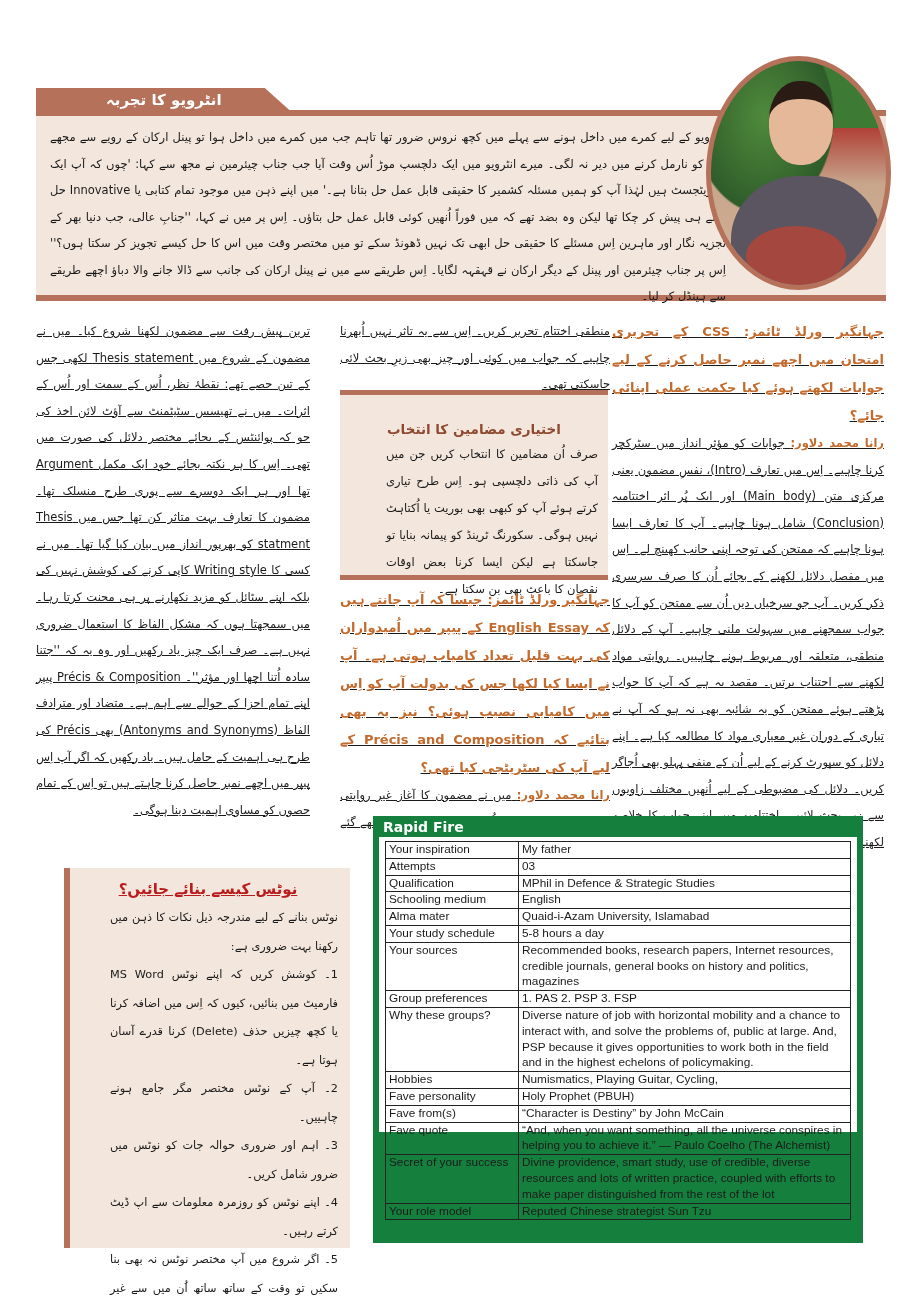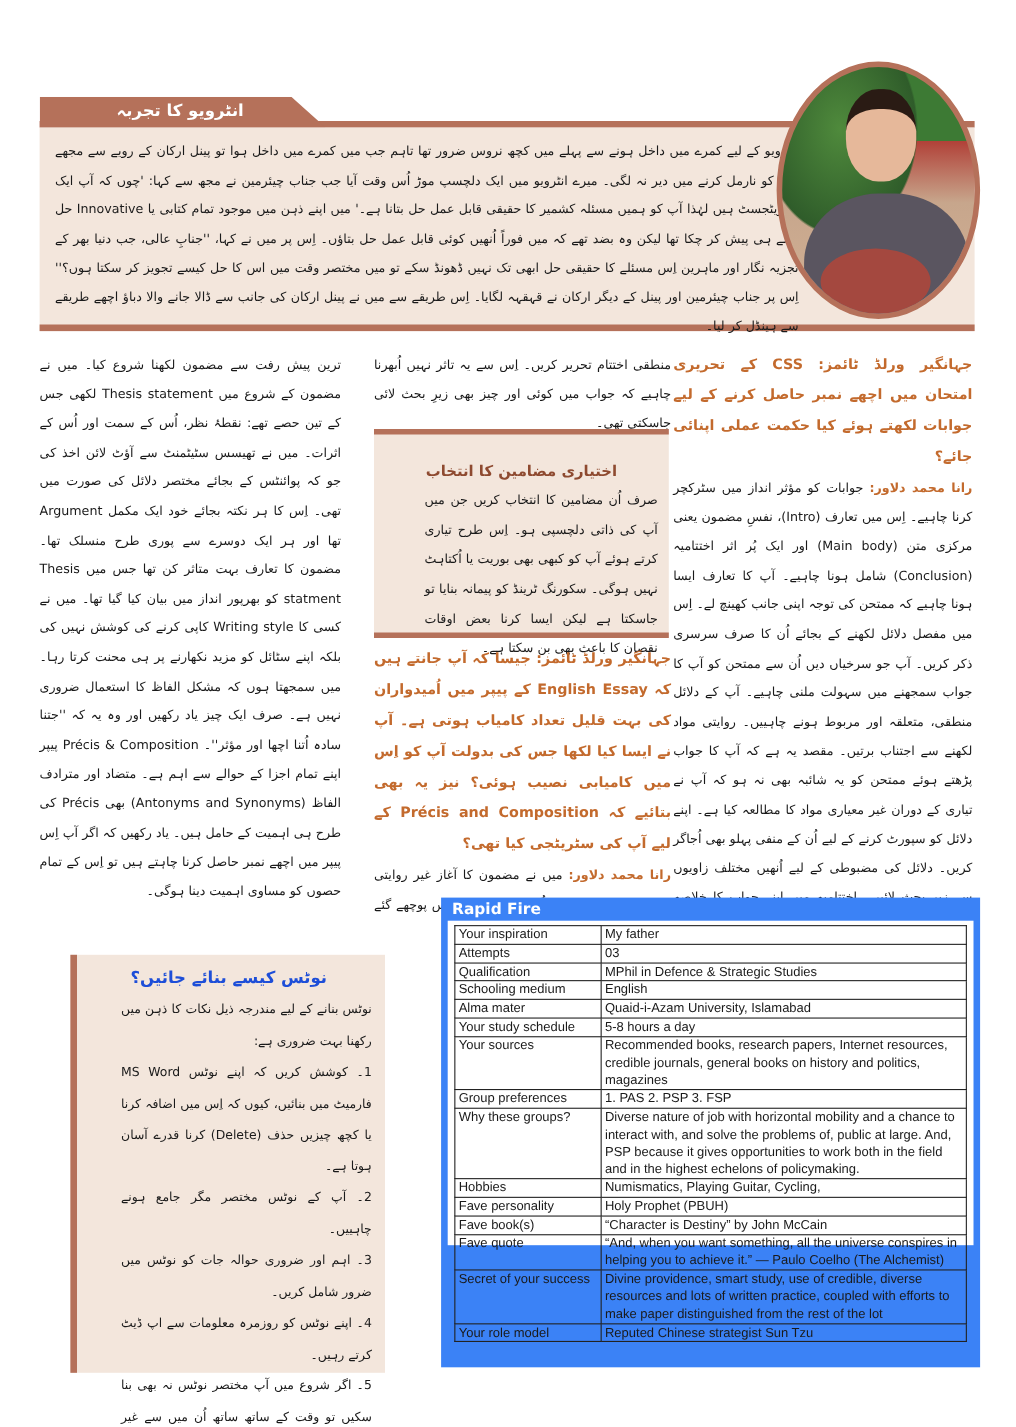--- a/index.html
+++ b/index.html
@@ -15,37 +15,37 @@
   .intro-text{position:absolute;left:14px;top:8px;width:676px;font-size:11.5px;line-height:26.5px;}
 
   .photo{position:absolute;left:706px;top:56px;width:185px;height:234px;border-radius:50%;border:5px solid #b5715a;overflow:hidden;
     background:radial-gradient(ellipse at 30% 25%,#4f8a3c 0%,#2f5c2a 40%,transparent 41%),
                linear-gradient(180deg,#3d7a34 0%,#3d7a34 30%,#b14138 30%,#c7a68c 55%,#d2b195 100%);}
   .photo .head{position:absolute;left:58px;top:20px;width:64px;height:84px;border-radius:46%;background:#e6b89a;border-top:18px solid #2a1b14;}
   .photo .shirt{position:absolute;left:20px;top:115px;width:150px;height:140px;border-radius:45% 45% 0 0;background:#5a5560;}
   .photo .logo{position:absolute;left:35px;top:165px;width:100px;height:60px;border-radius:50%;background:#b1473a;opacity:.85;}
 
   
-  .col{position:absolute;font-size:11.5px;line-height:26.6px;}
+  .col{position:absolute;font-size:11.5px;line-height:26.6px;text-decoration:underline;}
   .col-right{left:612px;top:318px;width:272px;}
   .col-mid{left:340px;top:318px;width:270px;}
   .col-left{left:36px;top:318px;width:274px;}
   .q{color:#c36a2d;font-weight:bold;font-size:13px;line-height:28px;}
   .ans-name{color:#c36a2d;font-weight:bold;}
 
   .box{background:#f3e6dc;border-top:5px solid #b5715a;border-bottom:5px solid #b5715a;padding:6px 10px;}
   .box h3{text-align:center;color:#8e4a30;font-size:13.5px;margin:20px 0 4px;font-weight:bold;direction:rtl;}
   .mid-box{position:absolute;left:340px;top:390px;width:268px;height:190px;}
   .mid-q{position:absolute;left:340px;top:586px;width:270px;}
   .notes-box{position:absolute;left:64px;top:868px;width:286px;height:380px;background:#f3e6dc;border-left:6px solid #b5715a;padding:10px 12px 8px 8px;}
-  .notes-box h3{text-align:center;color:#1d4ed8;font-size:15px;margin:2px 0 6px;direction:rtl;}
+  .notes-box h3{text-align:center;color:#b91c1c;font-size:15px;margin:2px 0 6px;direction:rtl;text-decoration:underline;}
   .notes-box p{font-size:11.3px;line-height:28.5px;margin-left:32px;}
 
   
-  .rapid{position:absolute;left:373px;top:816px;width:490px;height:427px;background:#3b82f6;padding:0 6px 6px 6px;margin-left:28px;}
+  .rapid{position:absolute;left:373px;top:816px;width:490px;height:427px;background:#15803d;padding:0 6px 6px 6px;}
   .rapid-title{color:#fff;font-size:14px;font-weight:bold;height:21px;line-height:22px;padding-left:4px;font-family:"DejaVu Sans",sans-serif;}
   .rapid-inner{background:#fff;padding:4px 6px 4px 6px;height:295px;}
   table{border-collapse:collapse;width:100%;font-family:"Liberation Sans",sans-serif;font-size:11.8px;}
   td{border:1px solid #222;vertical-align:top;padding:0 3px;line-height:15.8px;}
   td.k{width:133px;}
 </style>
 </head>
 <body>
 
 <div class="hdr-band">
@@ -142,21 +142,21 @@
           </tr>
         <tr>
             <td class="k">Hobbies</td>
             <td>Numismatics, Playing Guitar, Cycling,</td>
           </tr>
         <tr>
             <td class="k">Fave personality</td>
             <td>Holy Prophet (PBUH)</td>
           </tr>
         <tr>
-            <td class="k">Fave book(s)</td>
+            <td class="k">Fave from(s)</td>
             <td>“Character is Destiny” by John McCain</td>
           </tr>
         <tr>
             <td class="k">Fave quote</td>
             <td>“And, when you want something, all the universe conspires in helping you to achieve it.” — Paulo Coelho (The Alchemist)</td>
           </tr>
         <tr>
             <td class="k">Secret of your success</td>
             <td>Divine providence, smart study, use of credible, diverse resources and lots of written practice, coupled with efforts to make paper distinguished from the rest of the lot</td>
           </tr>

